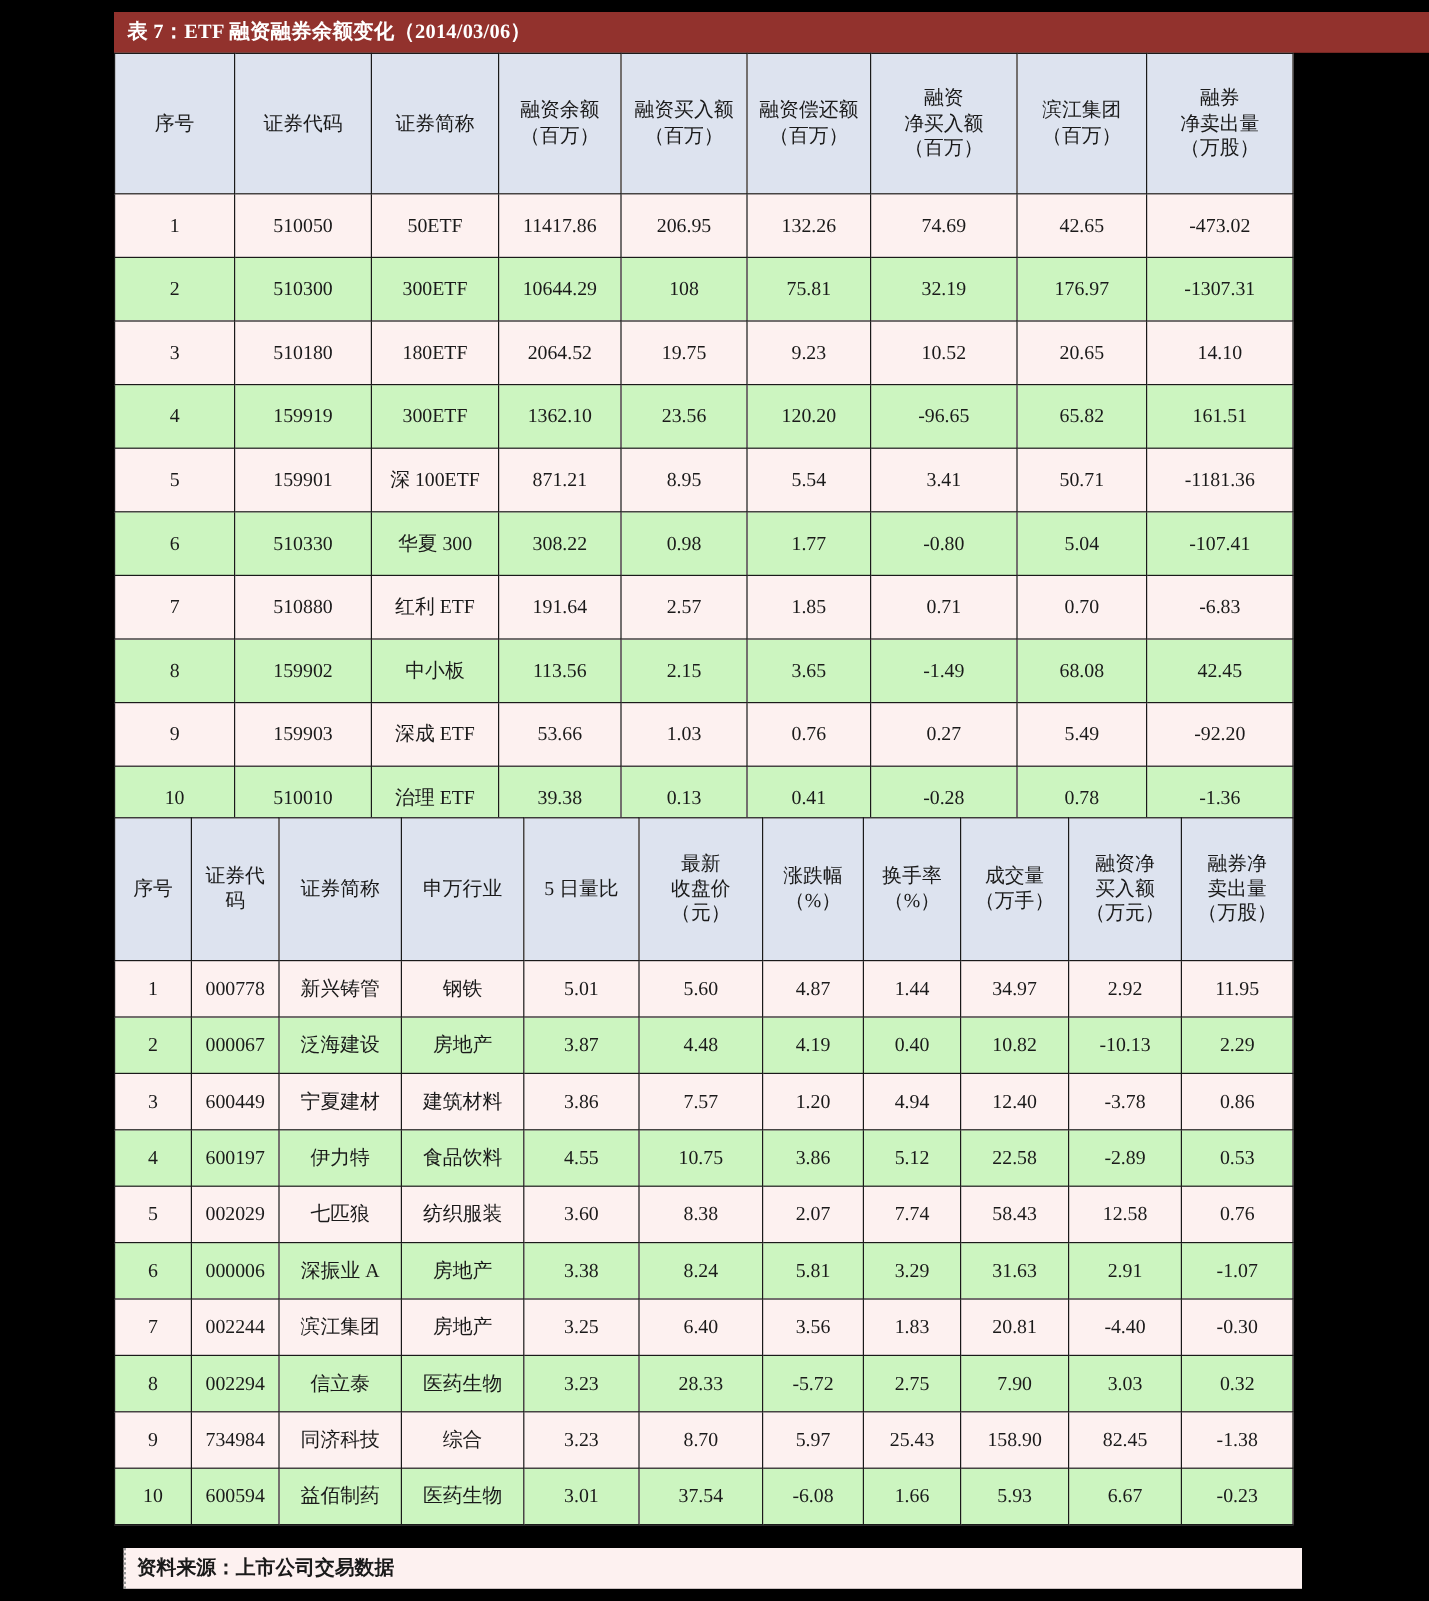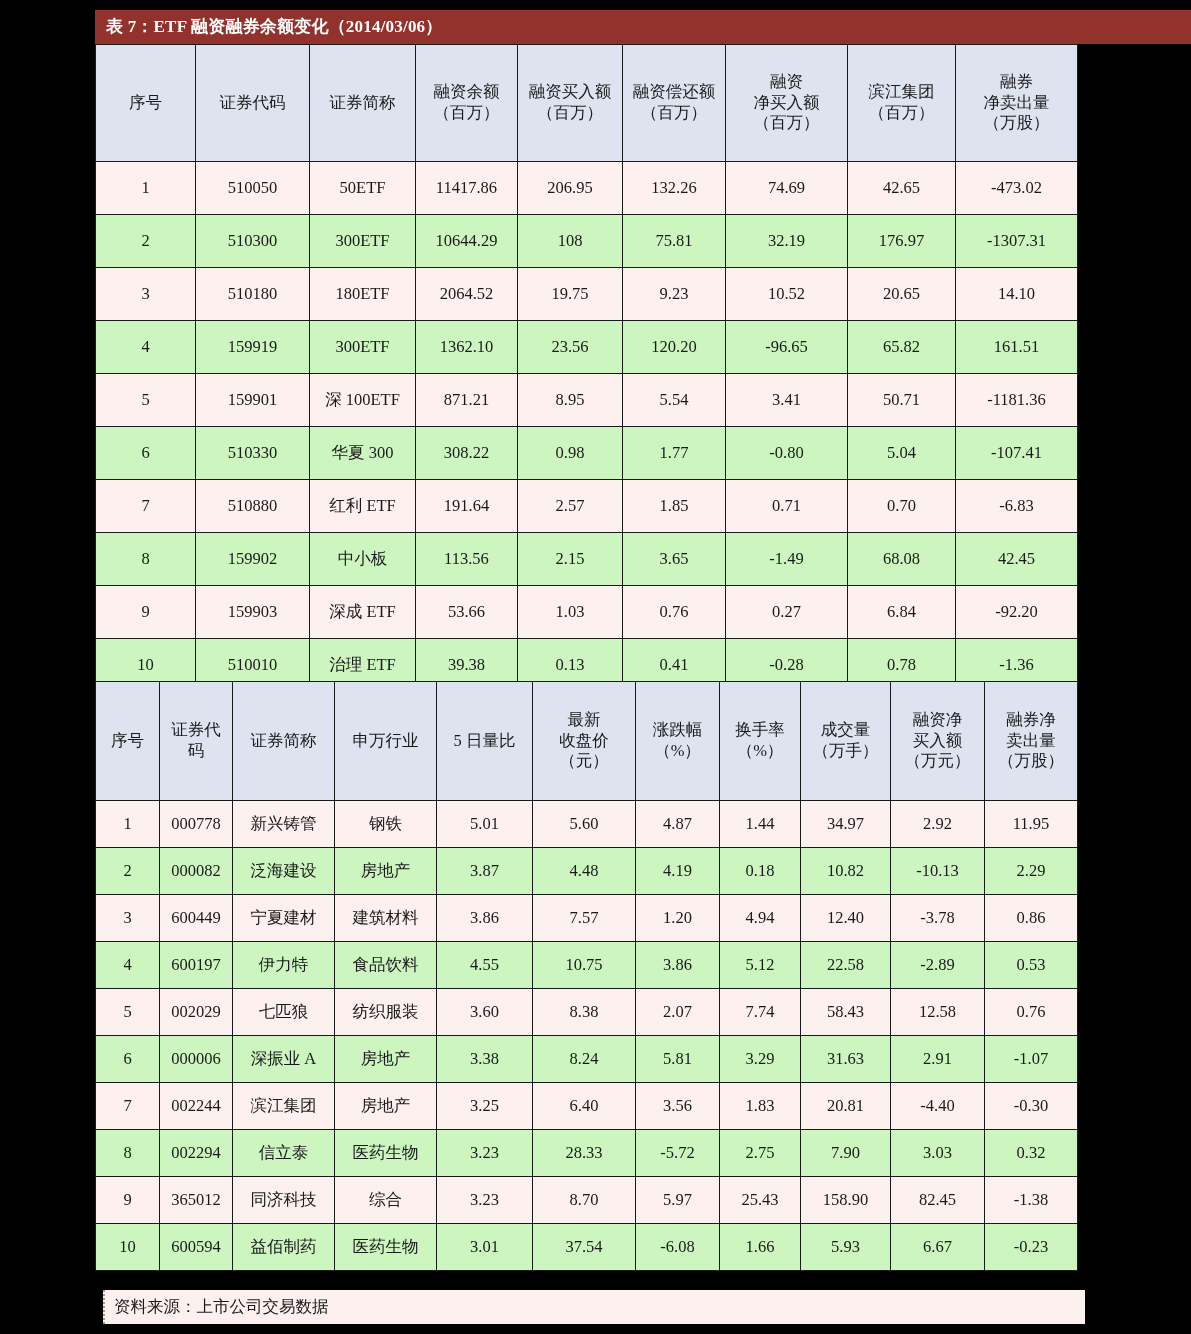--- a/index.html
+++ b/index.html
@@ -93,20 +93,21 @@
     width: 982px;
     height: 34px;
     background: #FDF1F0;
     border-left: 2px dotted #9a9a9a;
     color: #1a1a1a;
     font-size: 16.5px;
     line-height: 34px;
     padding-left: 9px;
     box-sizing: border-box;
     white-space: nowrap;
+    font-weight: bold;
   }
 </style>
 </head>
 <body>
 
 <div class="page">
 
   <div class="table-block" id="table7-block">
     <div class="table-caption">表 7：ETF 融资融券余额变化（2014/03/06）</div>
     <table class="dt" id="table7">
@@ -250,21 +251,21 @@
             <td>42.45</td>
           </tr>
           <tr>
             <td>9</td>
             <td>159903</td>
             <td>深成 ETF</td>
             <td>53.66</td>
             <td>1.03</td>
             <td>0.76</td>
             <td>0.27</td>
-            <td>6.84</td>
+            <td>5.49</td>
             <td>-92.20</td>
           </tr>
           <tr class="alt">
             <td>10</td>
             <td>510010</td>
             <td>治理 ETF</td>
             <td>39.38</td>
             <td>0.13</td>
             <td>0.41</td>
             <td>-0.28</td>
@@ -346,27 +347,27 @@
             <td>5.01</td>
             <td>5.60</td>
             <td>4.87</td>
             <td>1.44</td>
             <td>34.97</td>
             <td>2.92</td>
             <td>11.95</td>
           </tr>
           <tr class="alt">
             <td>2</td>
-            <td>000082</td>
+            <td>000067</td>
             <td>泛海建设</td>
             <td>房地产</td>
             <td>3.87</td>
             <td>4.48</td>
             <td>4.19</td>
-            <td>0.18</td>
+            <td>0.40</td>
             <td>10.82</td>
             <td>-10.13</td>
             <td>2.29</td>
           </tr>
           <tr>
             <td>3</td>
             <td>600449</td>
             <td>宁夏建材</td>
             <td>建筑材料</td>
             <td>3.86</td>
@@ -437,21 +438,21 @@
             <td>3.23</td>
             <td>28.33</td>
             <td>-5.72</td>
             <td>2.75</td>
             <td>7.90</td>
             <td>3.03</td>
             <td>0.32</td>
           </tr>
           <tr>
             <td>9</td>
-            <td>365012</td>
+            <td>734984</td>
             <td>同济科技</td>
             <td>综合</td>
             <td>3.23</td>
             <td>8.70</td>
             <td>5.97</td>
             <td>25.43</td>
             <td>158.90</td>
             <td>82.45</td>
             <td>-1.38</td>
           </tr>

